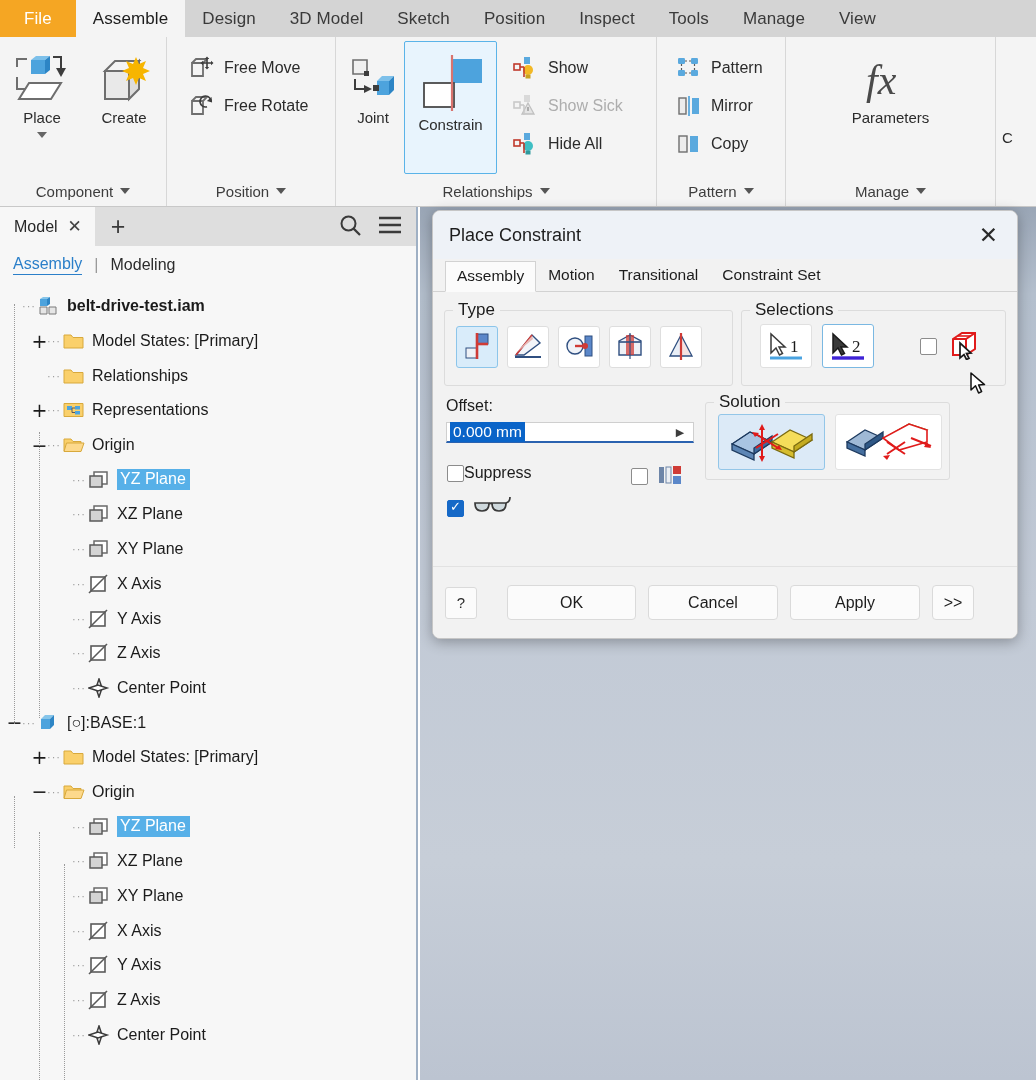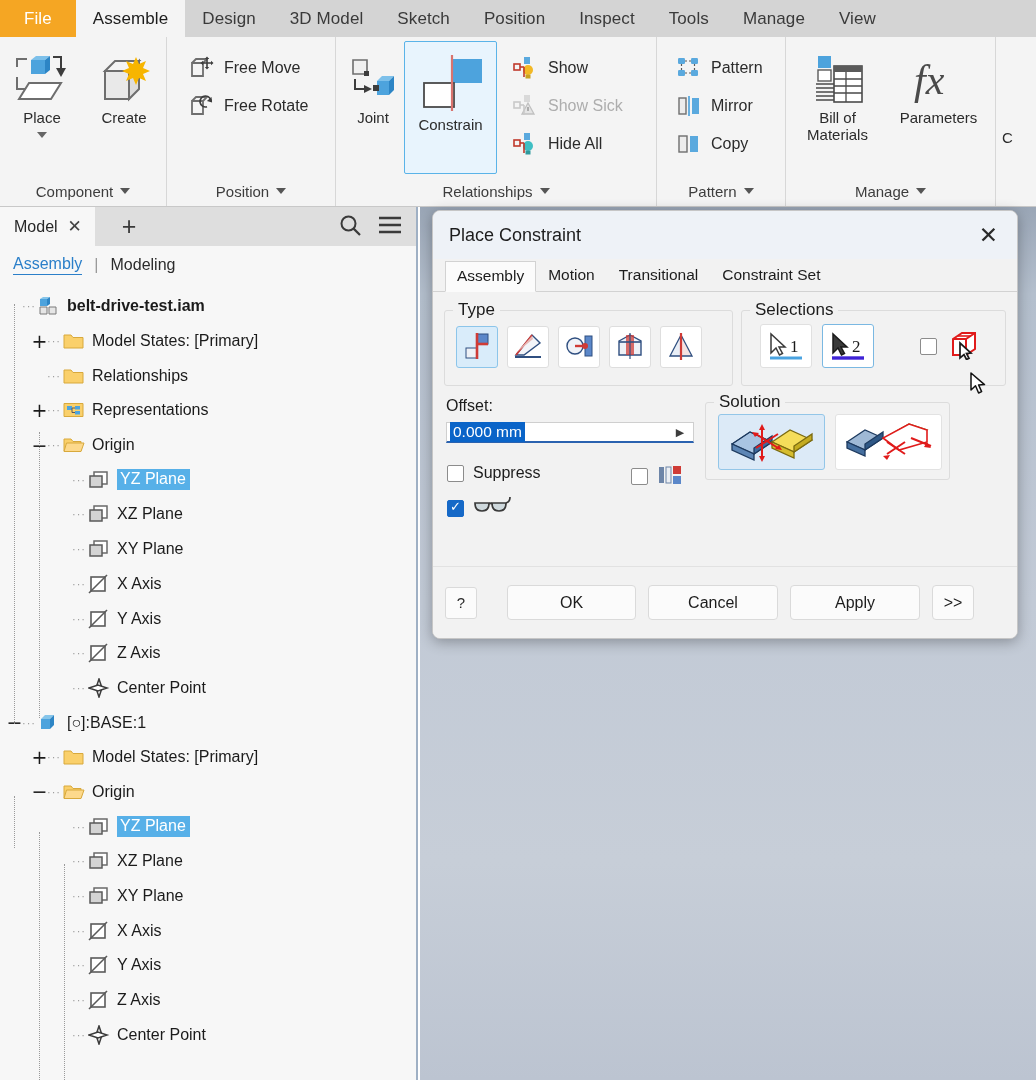--- a/index.html
+++ b/index.html
@@ -70,21 +70,20 @@
   
   #browser {
     position:absolute; left:0; top:207px; width:418px; height:873px;
     background:#f7f7f7;
     border-right:2px solid #9fb0c4;
     overflow:hidden;
   }
   #browser-tabbar {
     height:39px; background:#dedede; display:flex; align-items:center;
     position:relative;
-    gap:11px;
   }
   #browser-tab {
     background:#f7f7f7; height:39px; display:flex; align-items:center; gap:10px;
     padding:0 13px 0 14px; font-size:16px; color:#272727;
   }
   .tabx { font-size:17px; color:#444; line-height:1; }
   #browser-plus { font-size:25px; color:#3a3a3a; padding:0 16px; line-height:1; font-weight:300;}
   #browser-tabtools { margin-left:auto; display:flex; align-items:center; gap:16px; padding-right:14px; }
 
   #subtabs {
@@ -373,40 +372,20 @@
       </div>
     </div>
     <div class="panel-label">
       <span>Pattern</span>
       <span class="caret"></span>
     </div>
   </div>
 
   <div class="panel" style="width:210px">
     <div class="panel-body" style="justify-content:center;gap:2px">
-      <div class="bigbtn" style="width:94px">
-        <div class="glyph">
-          <svg width="60" height="52" viewBox="0 0 60 52">
-            <rect x="10" y="2" width="13" height="12" fill="#4da3dd"></rect>
-            <rect x="10" y="16" width="13" height="11" fill="#ffffff" stroke="#5a5a5a" stroke-width="1.4"></rect>
-            <g stroke="#4a4a4a" stroke-width="1.5">
-              <path d="M8 30 h18 M8 34 h18 M8 38 h18 M8 42 h18 M8 46 h18"></path>
-            </g>
-            <rect x="26" y="12" width="28" height="36" fill="#ffffff" stroke="#4a4a4a" stroke-width="1.6"></rect>
-            <rect x="26" y="12" width="28" height="6" fill="#5a5a5a"></rect>
-            <g stroke="#4a4a4a" stroke-width="1.3">
-              <path d="M26 25 h28 M26 32 h28 M26 39 h28 M38 18 v30"></path>
-            </g>
-          </svg>
-        </div>
-        <div class="lbl">
-          <span>Bill of</span><br>
-          <span>Materials</span>
-        </div>
-      </div>
       <div class="bigbtn" style="width:104px">
         <div class="glyph">
           <svg width="62" height="52" viewBox="0 0 62 52">
             <text x="6" y="40" font-family="Liberation Serif, serif" font-size="42" font-style="italic" fill="#4a4a4a">fx</text>
           </svg>
         </div>
         <div class="lbl">Parameters</div>
       </div>
     </div>
     <div class="panel-label">
@@ -836,21 +815,21 @@
       </div>
     </div>
 
     <div style="position:absolute;left:13px;top:105px;font-size:16px;color:#1c1c1c">Offset:</div>
     <div style="position:absolute;left:13px;top:130px;width:248px;height:21px;background:#ffffff;
                 border:1px solid #cfcfcf;border-bottom:2px solid #2a62b0;display:flex;align-items:center">
       <span style="background:#0a64c8;color:#fff;font-size:15.5px;padding:1px 3px;margin-left:3px">0.000 mm</span>
       <span style="margin-left:auto;width:26px;text-align:center;color:#3d3d3d;font-size:11px">▶</span>
     </div>
 
-    <div style="position:absolute;left:14px;top:172px;display:flex;align-items:center;gap:9px">
+    <div style="position:absolute;left:14px;top:172px;display:flex;align-items:center;">
       <span class="cbx"></span>
       <span style="font-size:16px;color:#1c1c1c">Suppress</span>
     </div>
 
     <div style="position:absolute;left:198px;top:172px;display:flex;align-items:center;gap:10px">
       <span class="cbx"></span>
       <span>
         <svg width="24" height="22" viewBox="0 0 24 22">
           <rect x="1" y="3" width="5" height="16" fill="#6d85a8"></rect>
           <rect x="8" y="3" width="5" height="16" fill="#eceff4" stroke="#6d85a8" stroke-width="1"></rect>

